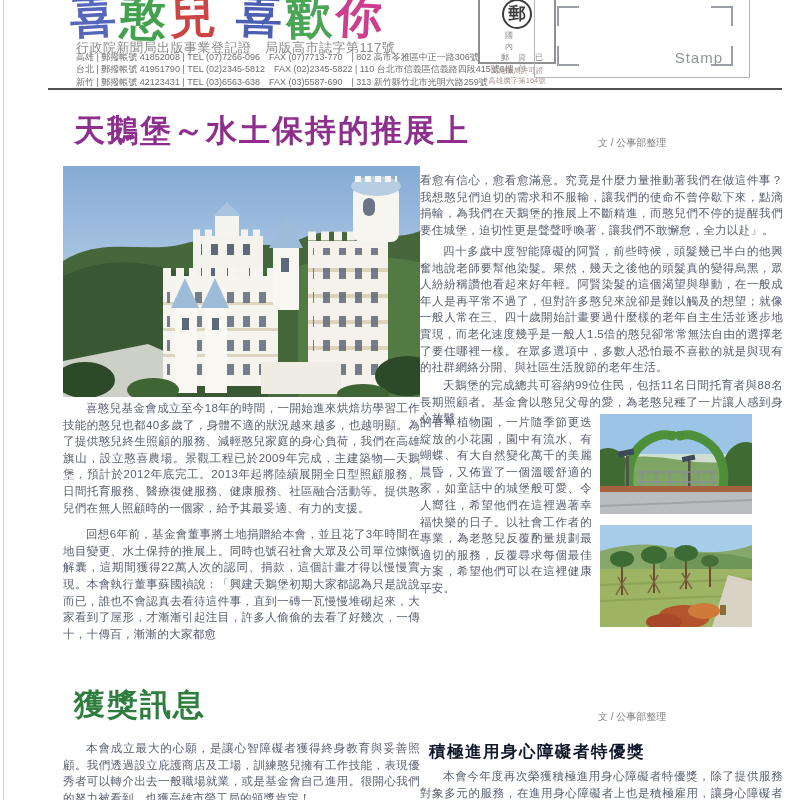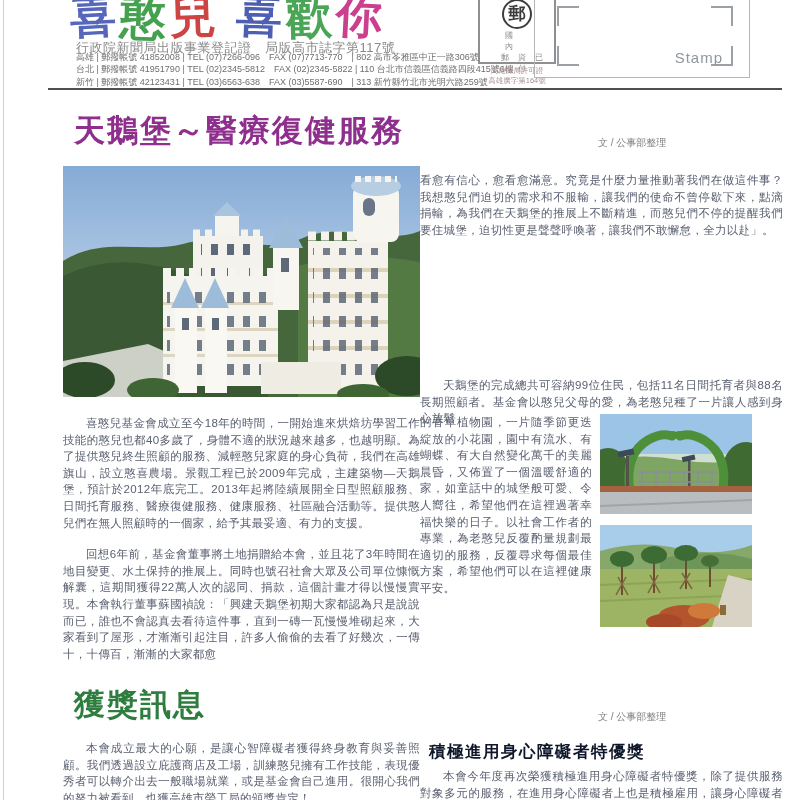--- a/index.html
+++ b/index.html
@@ -46,21 +46,21 @@
   .body-txt{font-size:11.5px;line-height:16.6px;letter-spacing:.3px;text-align:justify;color:#5a6070;}
   .indent{text-indent:2em;}
   .photo-frame{display:block;}
   .split-row{display:flex;gap:8px;}
   .sub-head{font-size:16.5px;font-weight:bold;letter-spacing:1.5px;white-space:nowrap;}
 
   #title1{left:74px;top:110px;}
   #byline1{left:598px;top:136px;}
   #photo1{left:63px;top:166px;}
   #leftcol1{left:63px;top:400px;width:357px;}
-  #leftcol1 p{margin:15px 0 10px 0;}
+  #leftcol1 p{margin:0 0 10px 0;}
   #paraA{left:420px;top:172px;width:363px;}
   #paraB{left:420px;top:243px;width:363px;}
   #paraCw{left:420px;top:377px;width:363px;}
   #splitrow{left:420px;top:414px;width:363px;}
   #paraCn{width:172px;}
   .photo-stack{width:152px;}
   .photo-stack svg{margin-bottom:7px;}
 
   #title2{left:74px;top:684px;}
   #byline2{left:598px;top:710px;}
@@ -95,21 +95,21 @@
   <div class="abs stamp-box">
     <div class="corner tl"></div>
     <div class="corner bl"></div>
     <div class="corner tr"></div>
     <div class="corner br"></div>
     <div class="stamp-label">Stamp</div>
   </div>
 
   <div class="abs header-rule"></div>
 
-  <div class="abs a-title" id="title1" style="color: rgb(142, 47, 142);">天鵝堡～醫療復健服務</div>
+  <div class="abs a-title" id="title1" style="color: rgb(142, 47, 142);">天鵝堡～水土保持的推展上</div>
   <div class="abs byline" id="byline1">文 / 公事部整理</div>
 
   <svg class="abs photo-frame" id="photo1" width="357" height="231" viewBox="0 0 357 231">
     <defs>
       <linearGradient id="sky1" x1="0" y1="0" x2="0" y2="1">
         <stop offset="0" stop-color="#85abd6"></stop>
           <stop offset="1" stop-color="#dbe7f2"></stop>
       </linearGradient>
       <pattern id="winA" width="16" height="24" patternUnits="userSpaceOnUse">
         <rect x="4" y="6" width="7" height="11" fill="#5d6878"></rect>
@@ -159,20 +159,21 @@
     <ellipse cx="344" cy="210" rx="32" ry="20" fill="#2c4a28"></ellipse>
     <ellipse cx="300" cy="228" rx="26" ry="10" fill="#3f6534"></ellipse>
   </svg>
 
   <div class="abs body-txt" id="leftcol1">
     <p class="indent">喜憨兒基金會成立至今18年的時間，一開始進來烘焙坊學習工作技能的憨兒也都40多歲了，身體不適的狀況越來越多，也越明顯。為了提供憨兒終生照顧的服務、減輕憨兒家庭的身心負荷，我們在高雄旗山，設立憨喜農場。景觀工程已於2009年完成，主建築物—天鵝堡，預計於2012年底完工。2013年起將陸續展開全日型照顧服務、日間托育服務、醫療復健服務、健康服務、社區融合活動等。提供憨兒們在無人照顧時的一個家，給予其最妥適、有力的支援。</p>
     <p class="indent">回想6年前，基金會董事將土地捐贈給本會，並且花了3年時間在地目變更、水土保持的推展上。同時也號召社會大眾及公司單位慷慨解囊，這期間獲得22萬人次的認同、捐款，這個計畫才得以慢慢實現。本會執行董事蘇國禎說：「興建天鵝堡初期大家都認為只是說說而已，誰也不會認真去看待這件事，直到一磚一瓦慢慢堆砌起來，大家看到了屋形，才漸漸引起注目，許多人偷偷的去看了好幾次，一傳十，十傳百，漸漸的大家都愈</p>
   </div>
 
   <div class="abs body-txt" id="paraA">看愈有信心，愈看愈滿意。究竟是什麼力量推動著我們在做這件事？我想憨兒們迫切的需求和不服輸，讓我們的使命不曾停歇下來，點滴捐輸，為我們在天鵝堡的推展上不斷精進，而憨兒們不停的提醒我們要住城堡，迫切性更是聲聲呼喚著，讓我們不敢懈怠，全力以赴」。</div>
+  <div class="abs body-txt indent" id="paraB">四十多歲中度智能障礙的阿賢，前些時候，頭髮幾已半白的他興奮地說老師要幫他染髮。果然，幾天之後他的頭髮真的變得烏黑，眾人紛紛稱讚他看起來好年輕。阿賢染髮的這個渴望與舉動，在一般成年人是再平常不過了，但對許多憨兒來說卻是難以觸及的想望；就像一般人常在三、四十歲開始計畫要過什麼樣的老年自主生活並逐步地實現，而老化速度幾乎是一般人1.5倍的憨兒卻常常無法自由的選擇老了要住哪裡一樣。在眾多選項中，多數人恐怕最不喜歡的就是與現有的社群網絡分開、與社區生活脫節的老年生活。</div>
   <div class="abs body-txt indent" id="paraCw">天鵝堡的完成總共可容納99位住民，包括11名日間托育者與88名長期照顧者。基金會以憨兒父母的愛，為老憨兒種了一片讓人感到身心放鬆</div>
 
   <div class="abs a-title" id="title2" style="color: rgb(46, 125, 62);">獲獎訊息</div>
 
   <div class="abs split-row" id="splitrow">
     <div class="body-txt" id="paraCn">的香草植物園，一片隨季節更迭綻放的小花園，園中有流水、有蝴蝶、有大自然變化萬千的美麗晨昏，又佈置了一個溫暖舒適的家，如童話中的城堡般可愛、令人嚮往，希望他們在這裡過著幸福快樂的日子。以社會工作者的專業，為老憨兒反覆酌量規劃最適切的服務，反覆尋求每個最佳方案，希望他們可以在這裡健康平安。</div>
     <div class="photo-stack">
       
       <svg width="152" height="100" viewBox="0 0 152 100">
         <rect width="152" height="100" fill="#9cc4e6"></rect>

